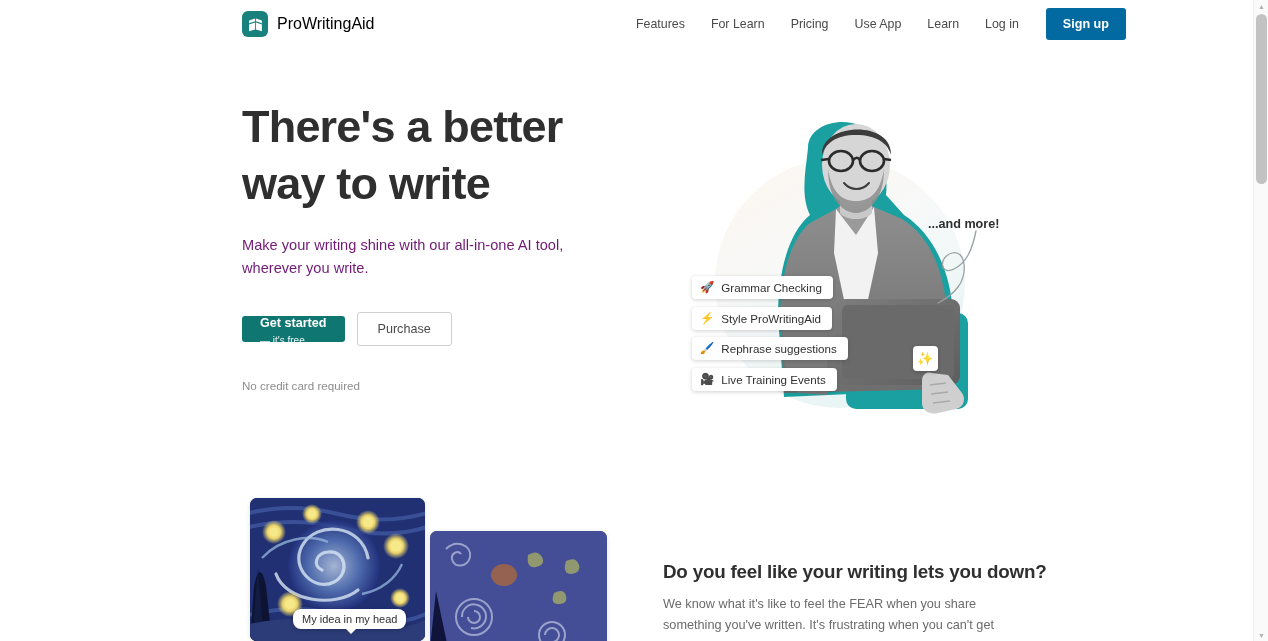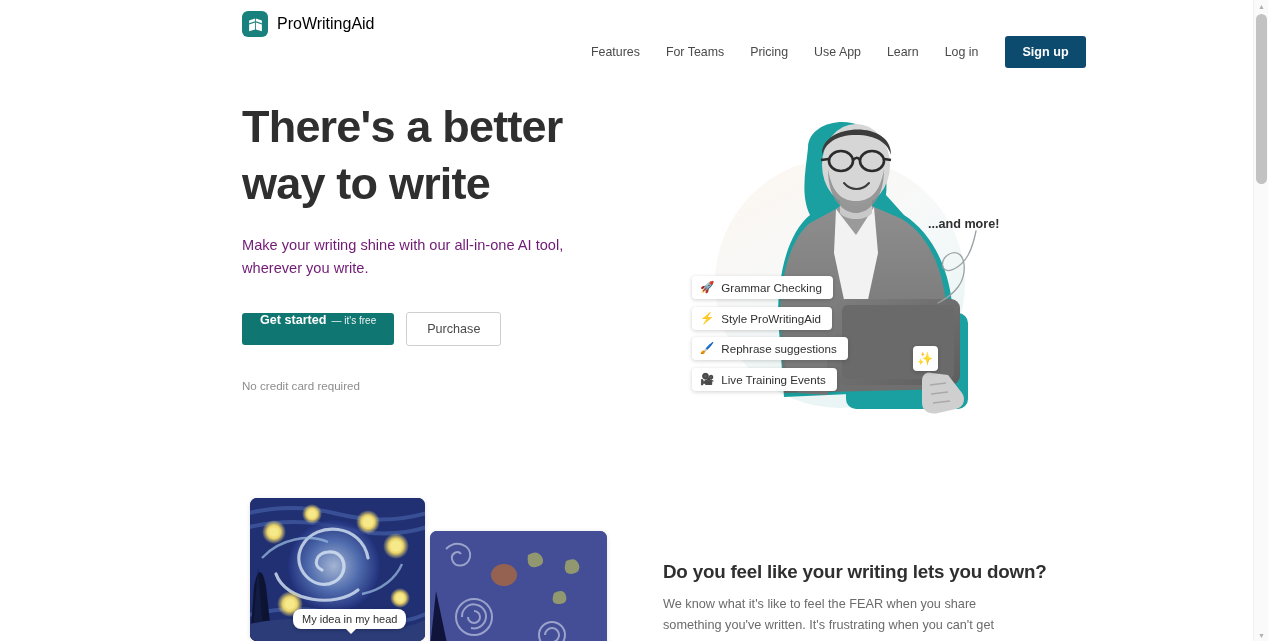--- a/index.html
+++ b/index.html
@@ -55,38 +55,37 @@
   #brand-mark {
     width: 26px; height: 26px;
     border-radius: 6px;
     background: #18807d;
     display: flex; align-items: center; justify-content: center;
     flex: none;
   }
 
   #nav {
     position: absolute;
-    left: 578px;
+    left: 623px;
     top: 0;
     height: 48px;
     display: flex;
     align-items: center;
-    margin-top: 28px;
   }
   .nav-link {
     font-size: 12.4px;
     color: #4a4a4a;
     padding: 0 13px;
     white-space: nowrap;
     cursor: pointer;
     text-decoration: none;
   }
   #signup-btn {
     margin-left: 14px;
-    background: #0c4a6e;
+    background: #0369a1;
     color: #ffffff;
     font-size: 12.6px;
     font-weight: bold;
     border: none;
     border-radius: 3px;
     padding: 9px 17px;
     cursor: pointer;
     white-space: nowrap;
     font-family: "Liberation Sans", sans-serif;
   }
@@ -111,30 +110,31 @@
     color: #701a75;
     width: 330px;
   }
 
   #hero-cta { margin-top: 32px; display: flex; align-items: center; gap: 12px; }
 
   #get-started-btn {
     background: #0f7672;
     border: none;
     border-radius: 3px;
-    height: 32px;
+    height: 26px;
     padding: 0 18px;
     color: #ffffff;
     font-size: 12.6px;
     display: inline-flex;
     align-items: baseline;
     gap: 5px;
     cursor: pointer;
     font-family: "Liberation Sans", sans-serif;
     white-space: nowrap;
+    flex-direction: column;
   }
   #get-started-btn .gs-main { font-weight: bold; }
   #get-started-btn .gs-free { font-size: 10px; opacity: .92; }
 
   #purchase-btn {
     background: #ffffff;
     border: 1px solid #cfcfcf;
     border-radius: 3px;
     height: 34px;
     padding: 0 20px;
@@ -316,21 +316,21 @@
             <path d="M12.6 3.4 L21 6.2 L21 21.6 L12.6 19.2 Z" fill="#ffffff"></path>
             <path d="M3 10.2 L11.4 7.4 L11.4 9.2 L3 12 Z" fill="#18807d"></path>
             <path d="M12.6 7.4 L21 10.2 L21 12 L12.6 9.2 Z" fill="#18807d"></path>
           </svg>
         </span>
         <span>ProWritingAid</span>
       </div>
 
       <div id="nav">
         <a class="nav-link">Features</a>
-        <a class="nav-link">For Teams</a>
+        <a class="nav-link">For Learn</a>
         <a class="nav-link">Pricing</a>
         <a class="nav-link">Use App</a>
         <a class="nav-link">Learn</a>
         <a class="nav-link">Log in</a>
         <button id="signup-btn">Sign up</button>
       </div>
 
     </div>
 
     <div id="hero">

